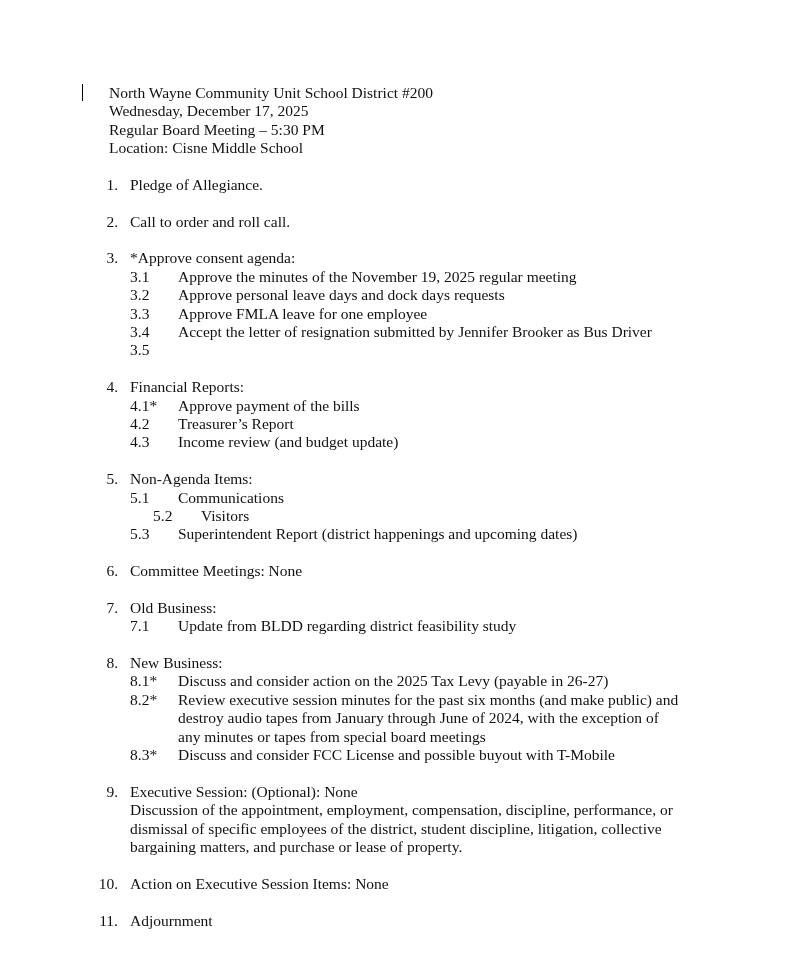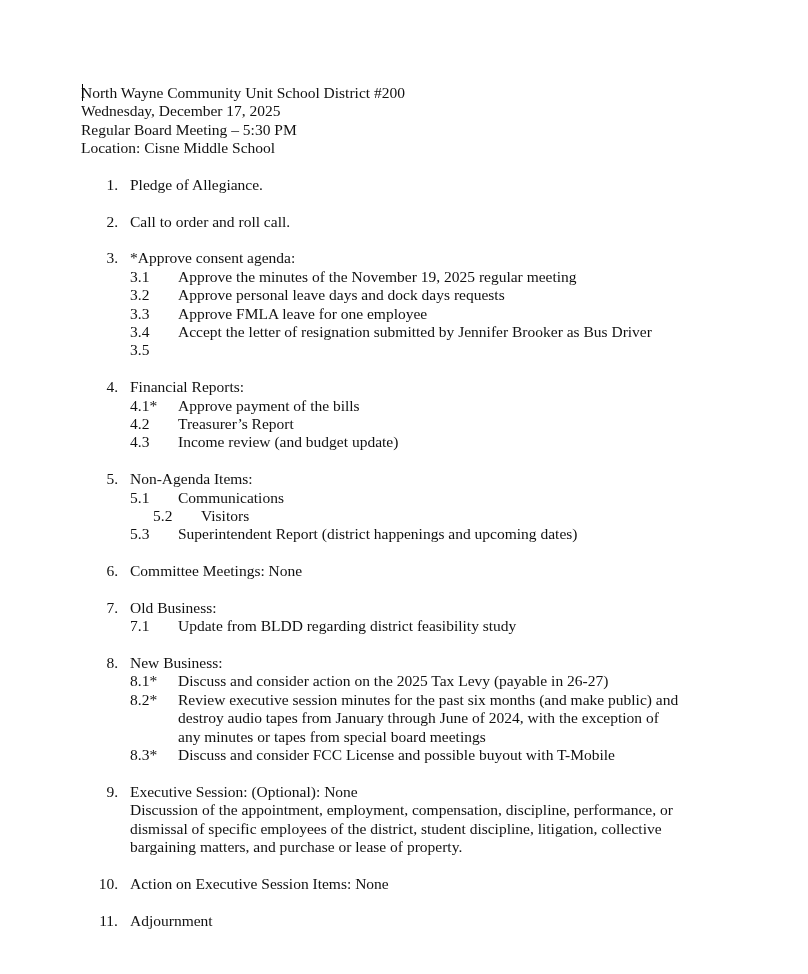--- a/index.html
+++ b/index.html
@@ -1,20 +1,20 @@
 <!DOCTYPE html>
 <html><head>
 <meta charset="utf-8">
 <style>
   html, body { margin:0; padding:0; background:#ffffff; }
   body { width:808px; height:974px; position:relative; overflow:hidden;
          font-family:"Liberation Serif", serif; font-size:15.5px; color:#111; }
   .page { position:absolute; left:0; top:0; width:808px; height:974px; }
   .line { position:absolute; white-space:nowrap; line-height:18px; height:18px; }
-  .hdr { left:72px;padding-left:9px; }
+  .hdr { left:100px;padding-left:9px; }
   .cursor { position:absolute; left:82px; top:84px; width:1px; height:17px; background:#000; }
   .num { position:absolute; text-align:right; width:40px; }
   .subnum { position:absolute; left:130px; }
   .subtext { position:absolute; left:178px; }
   .text { position:absolute; left:130px; }
 </style>
 </head>
 <body>
 
 <div class="page">

